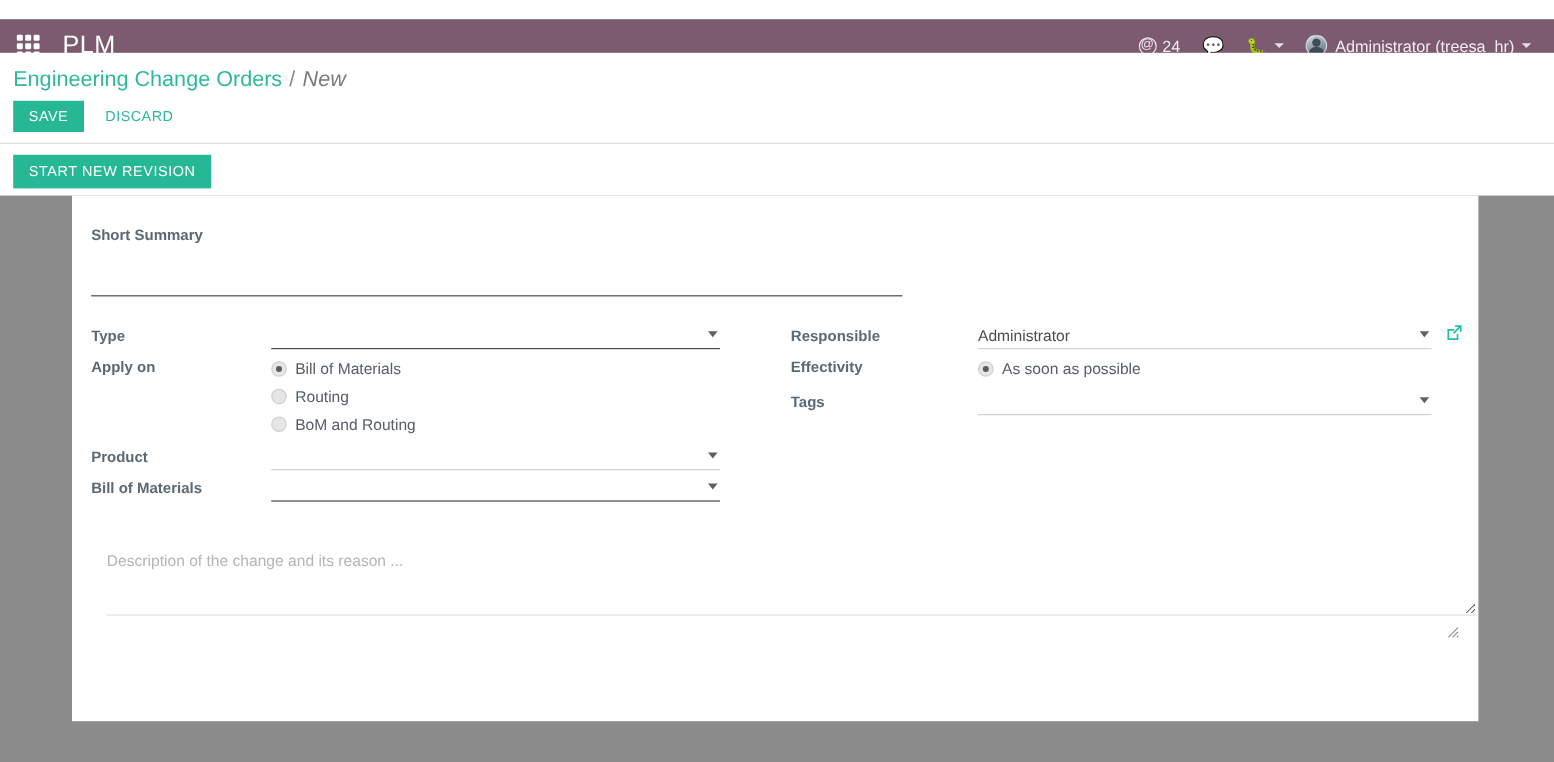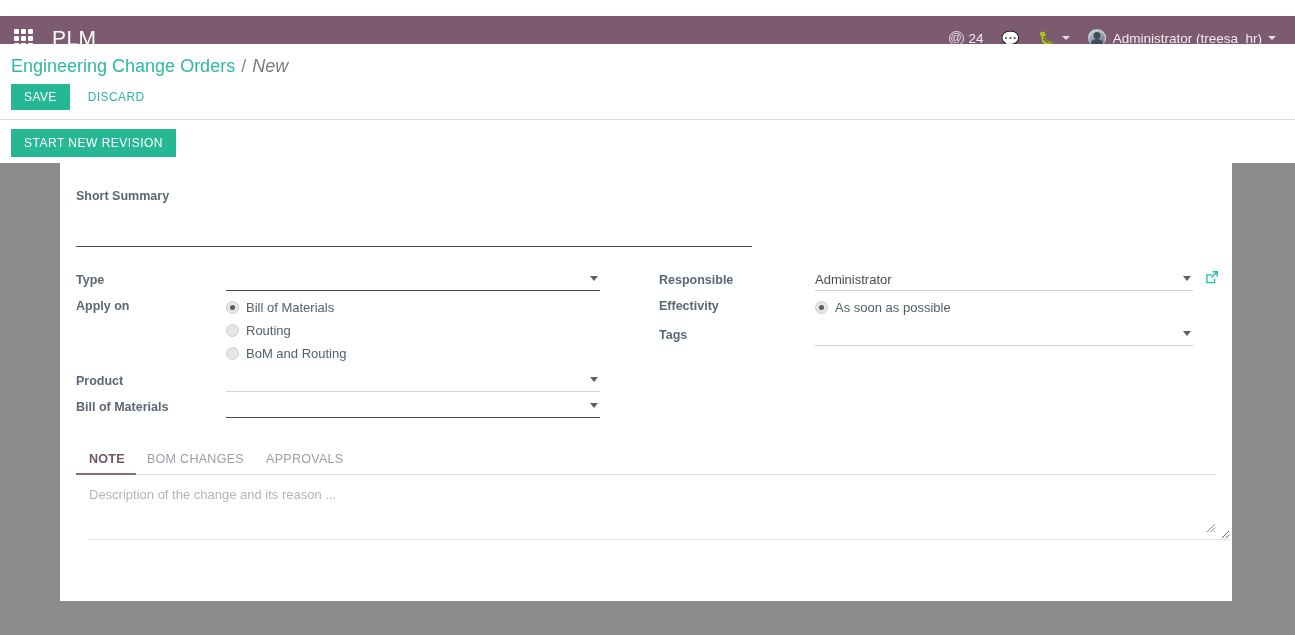--- a/index.html
+++ b/index.html
@@ -352,25 +352,20 @@
               <input type="text" placeholder="" style="">
               <span class="dd-caret"></span>
             </div>
           </div>
         </div>
 
       </div>
     </div>
 
     <div class="notebook">
-      <div class="tabs">
-        <div class="tab active">NOTE</div>
-        <div class="tab">BOM CHANGES</div>
-        <div class="tab">APPROVALS</div>
-      </div>
       <div class="tab-pane">
         <textarea class="note-area" placeholder="Description of the change and its reason ..." style=""></textarea>
       </div>
     </div>
 
     <span class="resize-grip">
       <svg width="11" height="11" viewBox="0 0 11 11" aria-hidden="true">
         <path d="M10 2 L2 10 M10 5.5 L5.5 10 M10 9 L9 10" stroke="#8e8e8e" stroke-width="1" fill="none"></path>
       </svg>
     </span>

